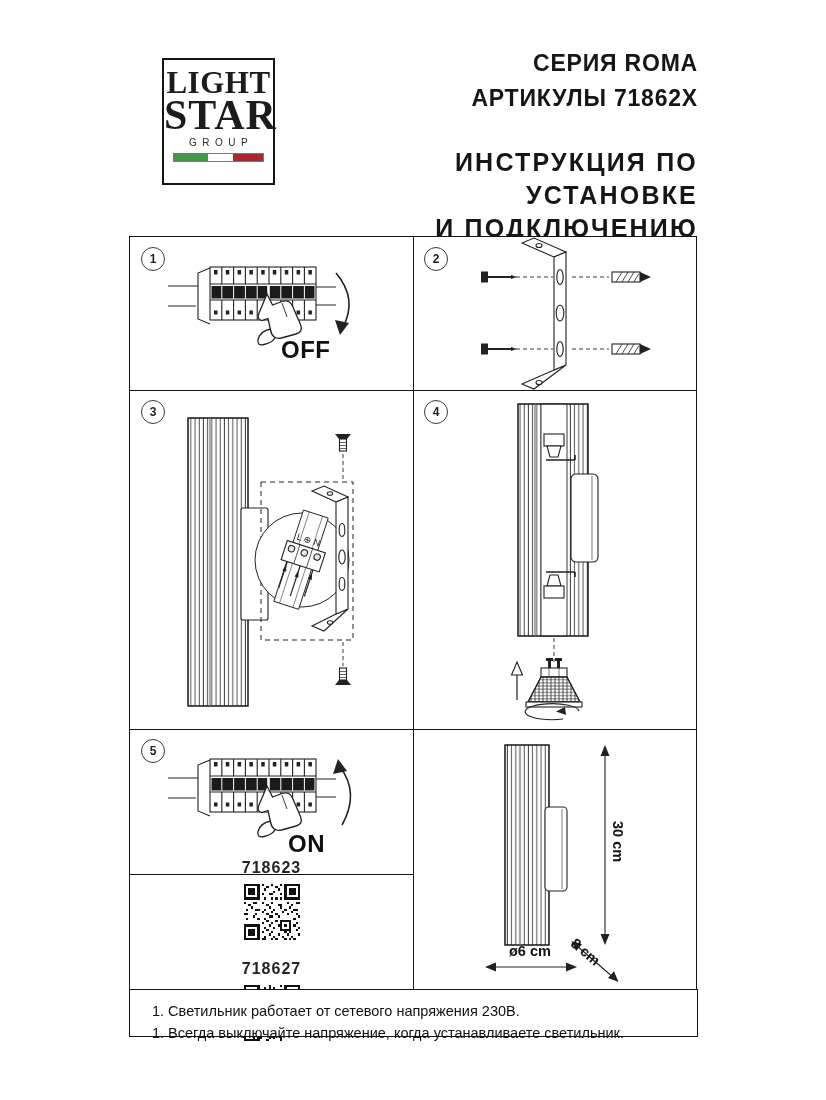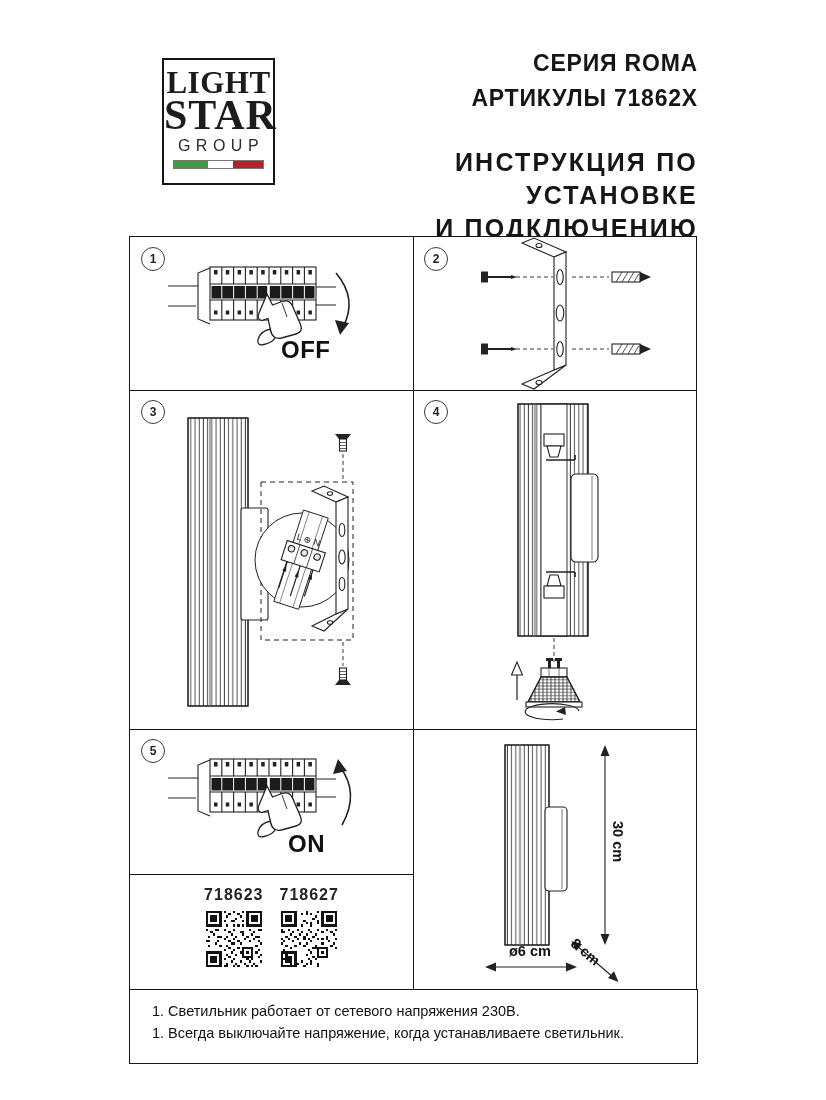--- a/index.html
+++ b/index.html
@@ -4,21 +4,21 @@
 <style>
   html,body{margin:0;padding:0;background:#ffffff;}
   .page{position:relative;width:826px;height:1100px;background:#fff;overflow:hidden;
         font-family:"Liberation Sans",sans-serif;color:#1a1a1a;}
 
   
   .logo-box{position:absolute;left:129px;top:58px;width:113px;height:127px;
             border:2px solid #151515;box-sizing:border-box;text-align:center;padding-top:10px;background:#fff;margin-left:33px;}
   .logo-w1{font-family:"Liberation Serif",serif;font-weight:700;font-size:31px;line-height:.84;letter-spacing:.5px;color:#1c1c1c;}
   .logo-w2{font-family:"Liberation Serif",serif;font-weight:700;font-size:42px;line-height:.92;letter-spacing:1px;color:#1c1c1c;}
-  .logo-group{font-size:16px;letter-spacing:5.5px;color:#2b2b2b;margin-top:2px;padding-left:5px;font-weight:400;}
+  .logo-group{font-size:10px;letter-spacing:5.5px;color:#2b2b2b;margin-top:2px;padding-left:5px;font-weight:400;}
   .flag{display:flex;height:9px;margin:5px 9px 0;border:1px solid #777;box-sizing:border-box;}
   .flag span{display:block;height:100%;}
   .flag .g{width:38%;background:#3f9a44;}
   .flag .w{width:28%;background:#ffffff;}
   .flag .r{width:34%;background:#b2232c;}
 
   
   .hdr{position:absolute;top:46px;left:300px;right:128px;text-align:right;color:#161616;}
   .hdr-line{font-size:23px;font-weight:700;letter-spacing:.8px;line-height:1.5;}
   .hdr-title{margin-top:31px;font-size:25px;font-weight:700;letter-spacing:2.2px;line-height:1.32;}
@@ -32,21 +32,21 @@
   .dv-h2{left:0;top:491.5px;width:566px;height:1.5px;}
   .dv-h3{left:0;top:636.5px;width:283px;height:1.5px;}
 
   .panel{position:absolute;}
   .p1{left:0;top:0;width:283px;height:153px;}
   .p2{left:283px;top:0;width:283px;height:153px;}
   .p3{left:0;top:153px;width:283px;height:339px;}
   .p4{left:283px;top:153px;width:283px;height:339px;}
   .p5{left:0;top:492px;width:283px;height:145px;}
   .pqr{left:0;top:637px;width:283px;height:144px;box-sizing:border-box;
-       display:flex;justify-content:center;gap:16px;padding-top:12px;}
+       display:flex;justify-content:center;gap:16px;padding-top:12px;flex-direction:column;}
   .pdim{left:283px;top:492px;width:283px;height:261px;}
 
   .step{position:absolute;left:11px;top:10px;width:22px;height:22px;border:1.4px solid #3a3a3a;
         border-radius:50%;display:flex;align-items:center;justify-content:center;
         font-size:12px;font-weight:700;color:#222;background:#fff;z-index:2;}
   .ill{position:absolute;left:0;top:0;width:100%;height:100%;}
 
   .lbl-switch{position:absolute;font-size:24px;font-weight:600;letter-spacing:.5px;color:#101010;}
   .lbl-off{left:151px;top:99px;}
   .lbl-on{left:158px;top:101px;}
@@ -56,21 +56,21 @@
   .qr-label{font-size:16px;font-weight:700;letter-spacing:1px;color:#242424;}
   .qr-code{width:56px;height:56px;margin-top:7px;}
 
   
   .dim-lbl{position:absolute;font-size:14.5px;font-weight:700;color:#141414;white-space:nowrap;}
   .dim-h{left:213px;top:92px;transform:rotate(90deg);transform-origin:0 0;}
   .dim-d{left:165px;top:206px;transform:rotate(40deg);transform-origin:0 0;}
   .dim-w{left:96px;top:214px;}
 
   
-  .notes{position:absolute;left:129px;top:989px;width:569px;height:75px;box-sizing:border-box;
+  .notes{position:absolute;left:129px;top:989px;width:569px;height:48px;box-sizing:border-box;
          border:1.5px solid #151515;padding:10px 10px 0 22px;background:#fff;}
   .notes div{font-size:14.5px;line-height:1.55;color:#111;}
 
   svg text{font-family:"Liberation Sans",sans-serif;}
 </style>
 </head>
 <body>
 
 <svg width="0" height="0" style="position:absolute" aria-hidden="true">
   <defs>

